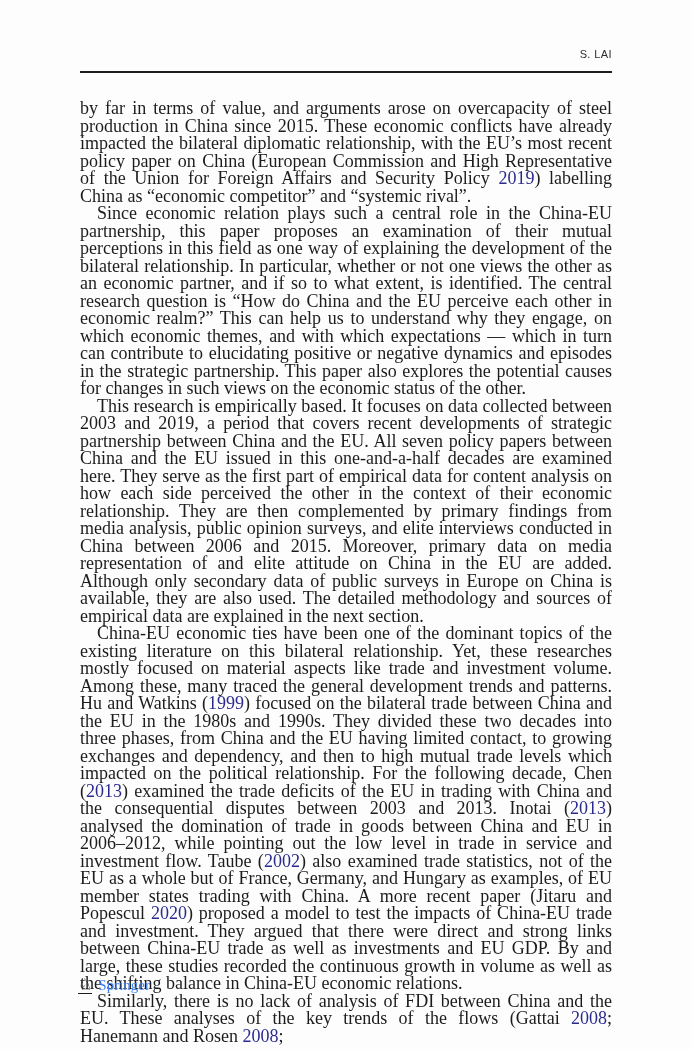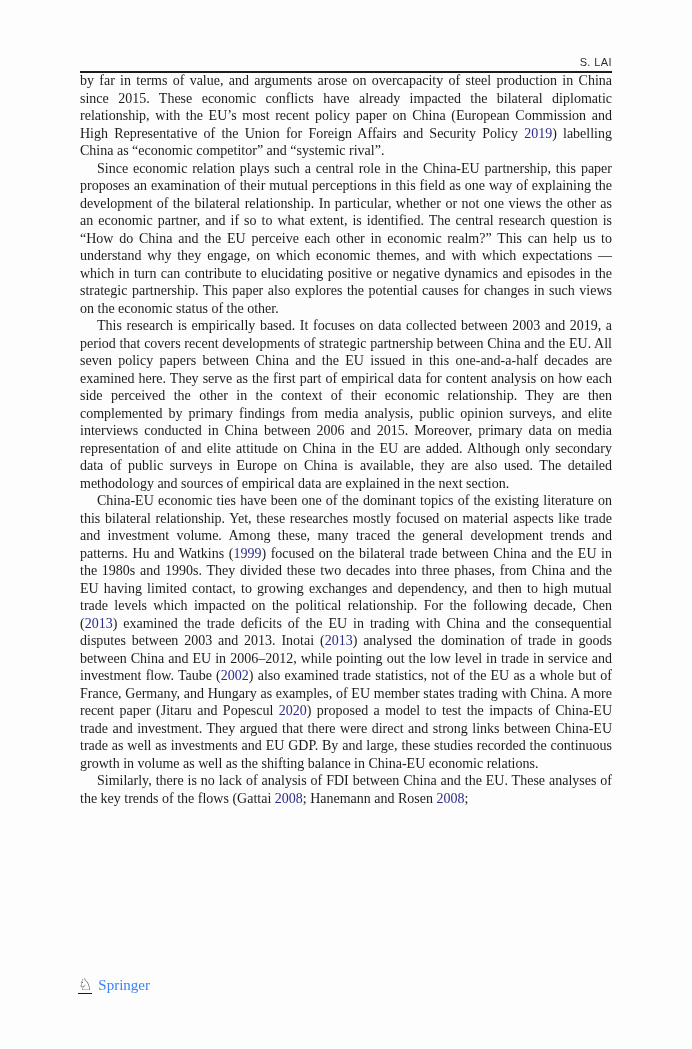--- a/index.html
+++ b/index.html
@@ -11,44 +11,44 @@
     position: relative;
     width: 692px;
     height: 1049px;
     margin: 0 auto;
     background: #fdfdfd;
     overflow: hidden;
     font-family: "Liberation Serif", serif;
   }
   .running-head {
     position: absolute;
-    top: 56px;
+    top: 48px;
     left: 80px;
     width: 532px;
     text-align: right;
     font-family: "Liberation Sans", sans-serif;
     font-size: 11px;
     letter-spacing: 0.4px;
     color: #2e2e2e;
   }
   .header-rule {
     position: absolute;
     top: 71px;
     left: 80px;
     width: 532px;
     height: 2px;
     background: #1c1c1c;
   }
   .article-body {
     position: absolute;
-    top: 72px;
+    top: 100px;
     left: 80px;
     width: 532px;
     font-family: "Liberation Serif", serif;
-    font-size: 14px;
+    font-size: 18px;
     line-height: 17.5px;
     color: #1c1c1c;
     text-align: justify;
   }
   .article-body p {
     margin: 0;
     padding: 0;
   }
   .article-body p.indent {
     text-indent: 17px;

